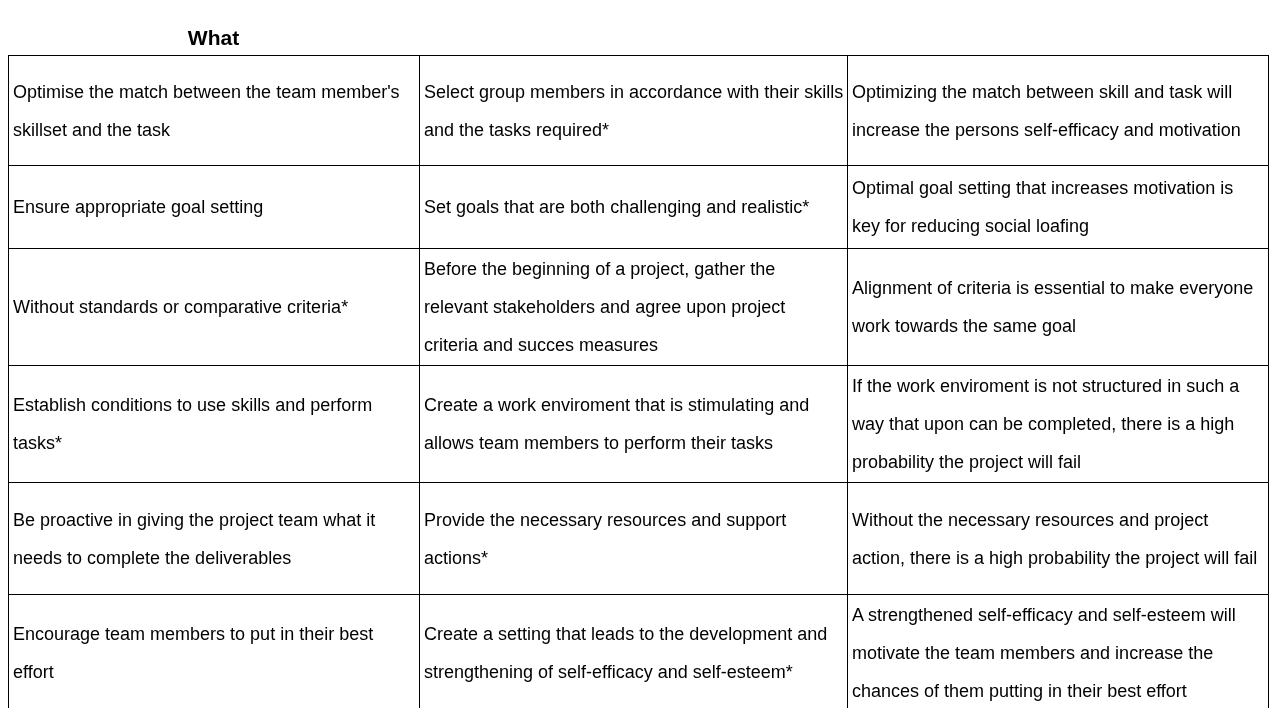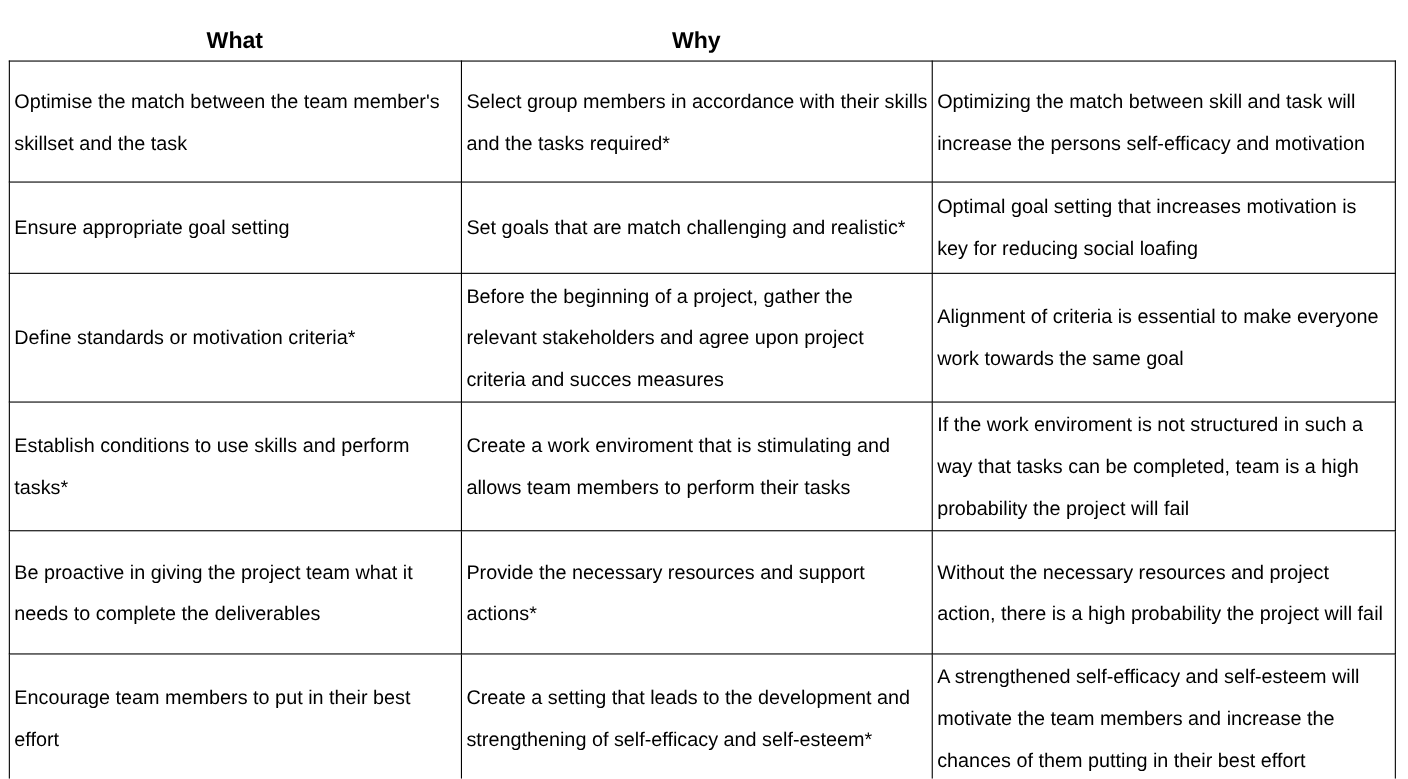--- a/index.html
+++ b/index.html
@@ -53,48 +53,47 @@
   table.grid tr:nth-child(4) { height: 115px; }
   table.grid tr:nth-child(5) { height: 112px; padding-left: 25px; }
   table.grid tr:nth-child(6) { height: 111px; }
 </style>
 </head>
 <body>
 
 <div class="page">
   <div class="header-row">
     <div class="header-cell">What</div>
-    <div class="header-cell">Why</div>
   </div>
   <table class="grid">
     <colgroup>
       <col class="c1">
       <col class="c2">
       <col class="c3">
     </colgroup>
     <tbody id="table-body">
         <tr>
           <td>Optimise the match between the team member's skillset and the task</td>
           <td>Select group members in accordance with their skills and the tasks required*</td>
           <td>Optimizing the match between skill and task will increase the persons self-efficacy and motivation</td>
         </tr>
         <tr>
           <td>Ensure appropriate goal setting</td>
-          <td>Set goals that are match challenging and realistic*</td>
+          <td>Set goals that are both challenging and realistic*</td>
           <td>Optimal goal setting that increases motivation is key for reducing social loafing</td>
         </tr>
         <tr>
-          <td>Define standards or motivation criteria*</td>
+          <td>Without standards or comparative criteria*</td>
           <td>Before the beginning of a project, gather the relevant stakeholders and agree upon project criteria and succes measures</td>
           <td>Alignment of criteria is essential to make everyone work towards the same goal</td>
         </tr>
         <tr>
           <td>Establish conditions to use skills and perform tasks*</td>
           <td>Create a work enviroment that is stimulating and allows team members to perform their tasks</td>
-          <td>If the work enviroment is not structured in such a way that tasks can be completed, team is a high probability the project will fail</td>
+          <td>If the work enviroment is not structured in such a way that upon can be completed, there is a high probability the project will fail</td>
         </tr>
         <tr>
           <td>Be proactive in giving the project team what it needs to complete the deliverables</td>
           <td>Provide the necessary resources and support actions*</td>
           <td>Without the necessary resources and project action, there is a high probability the project will fail</td>
         </tr>
         <tr>
           <td>Encourage team members to put in their best effort</td>
           <td>Create a setting that leads to the development and strengthening of self-efficacy and self-esteem*</td>
           <td>A strengthened self-efficacy and self-esteem will motivate the team members and increase the chances of them putting in their best effort</td>

